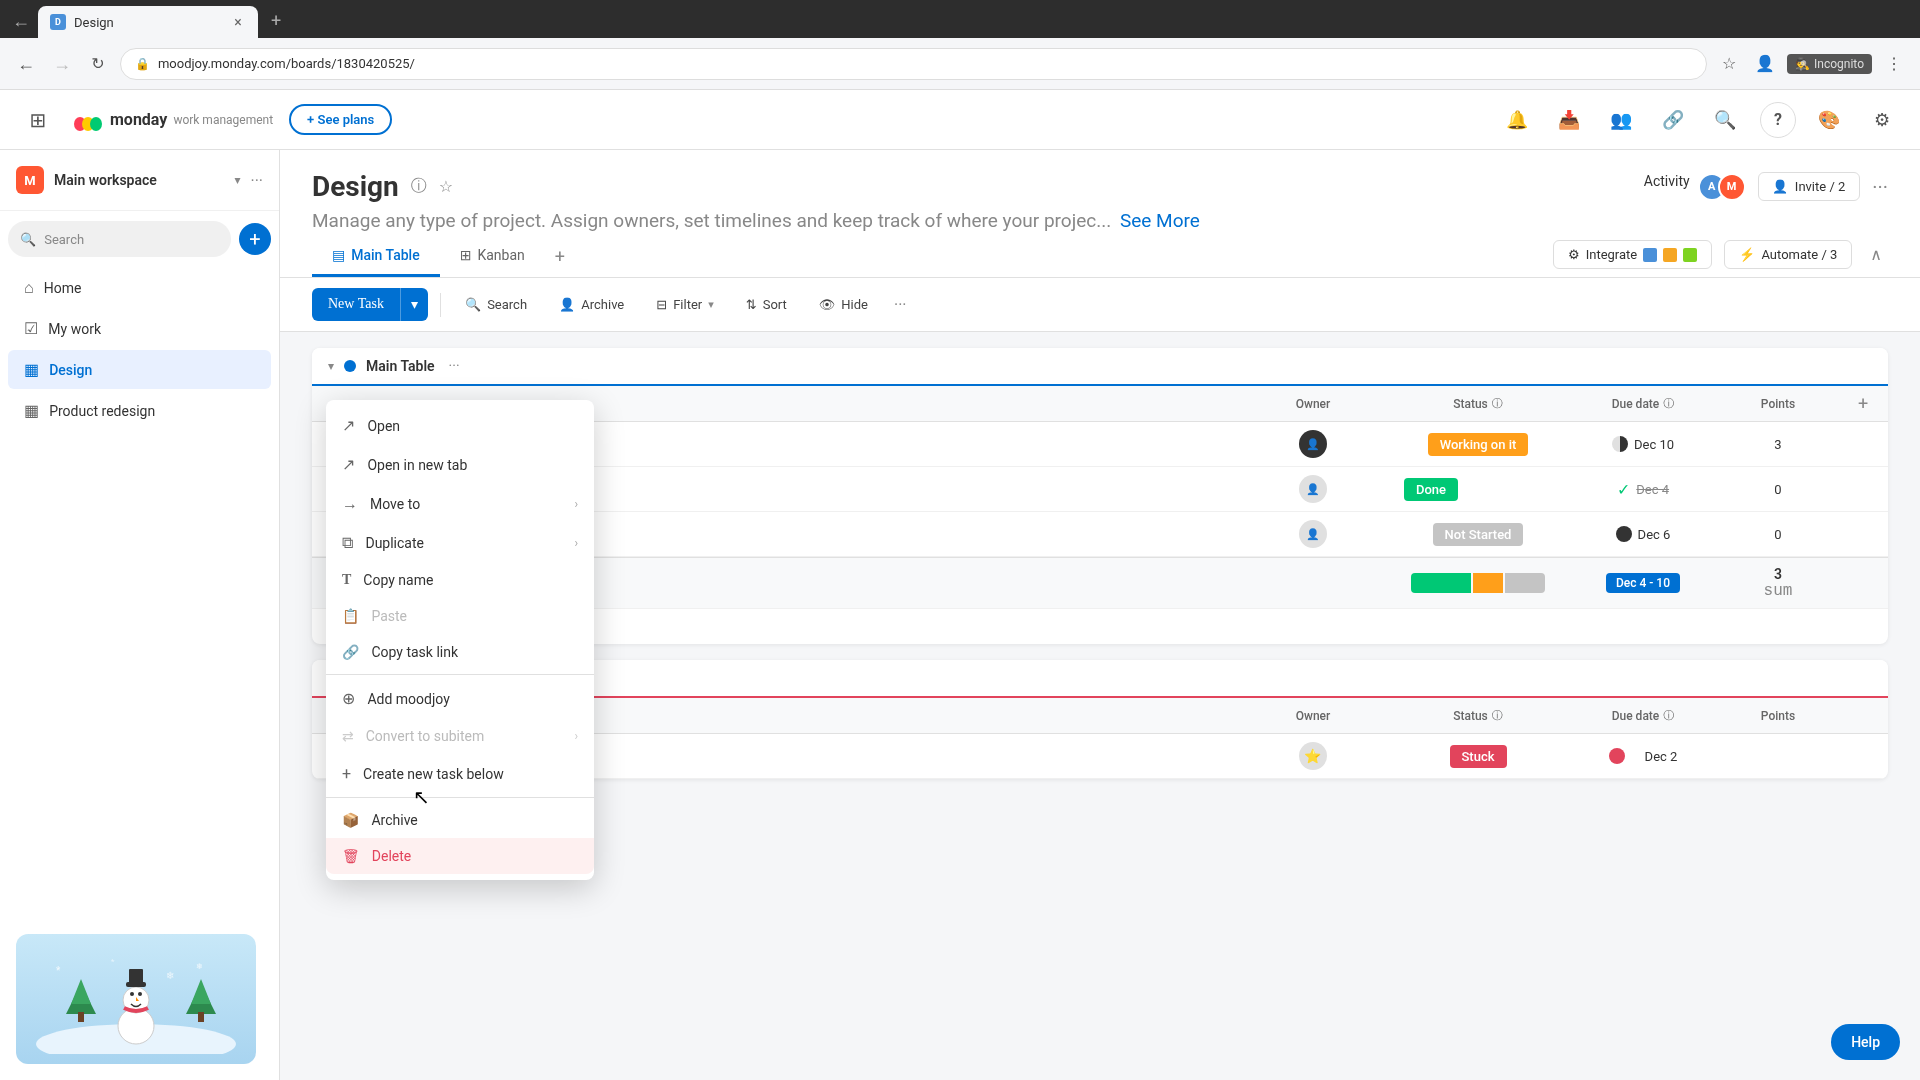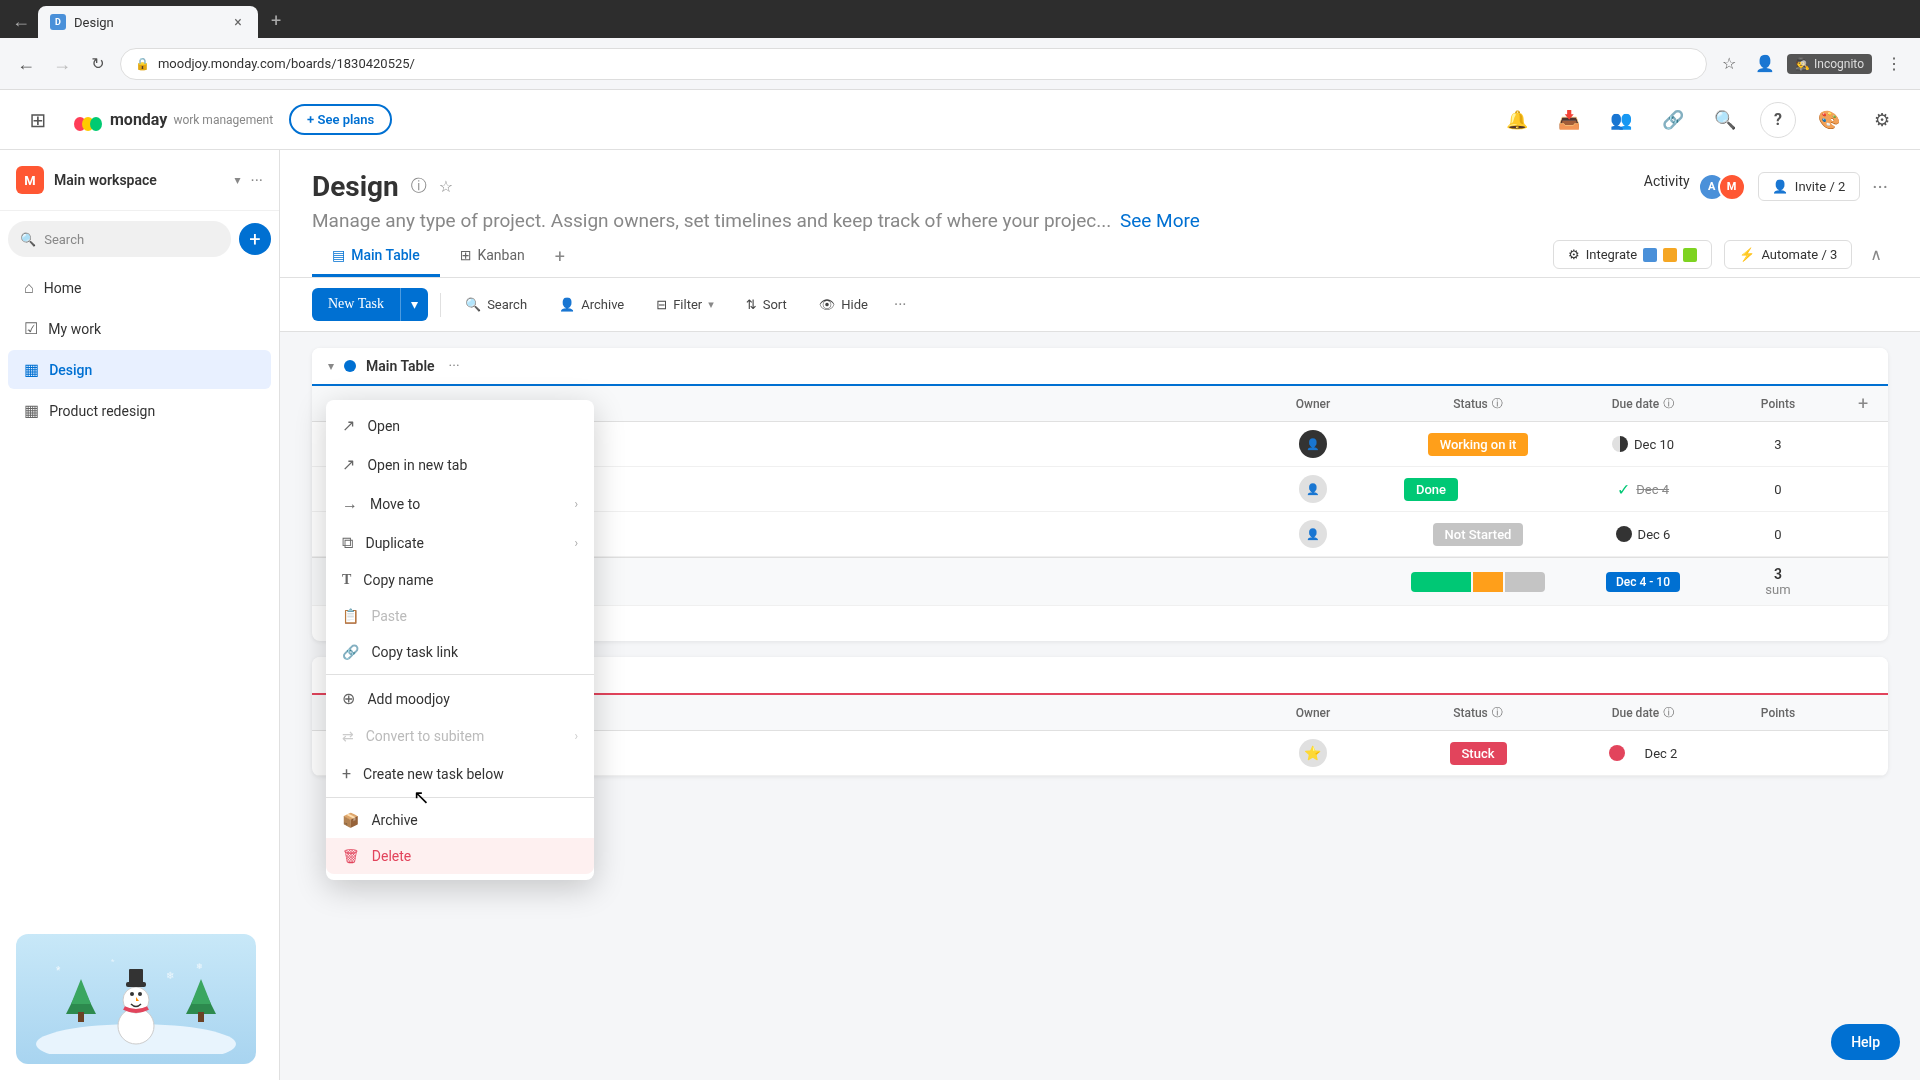--- a/index.html
+++ b/index.html
@@ -337,21 +337,21 @@
               <div style="width:60px; background:#00c875;"></div>
               <div style="width:30px; background:#ff9f1a;"></div>
               <div style="width:40px; background:#c4c4c4;"></div>
             </div>
           </div>
           <div style="width:150px; flex-shrink:0; padding:8px 16px; display:flex; align-items:center; justify-content:center;">
             <div style="background:#0070d2; color:white; border-radius:4px; padding:3px 10px; font-size:12px; font-weight:500;">Dec 4 - 10</div>
           </div>
           <div style="width:120px; flex-shrink:0; padding:8px 16px; display:flex; flex-direction:column; align-items:center; justify-content:center;">
             <span style="font-size:14px; color:#333; font-weight:600;">3</span>
-            <span style="font-size:13px; color:#888;">sum</span>
+            <span style="font-size:16px; color:#888;font-family:Liberation Mono, monospace;">sum</span>
           </div>
           <div style="width:50px; flex-shrink:0;"></div>
         </div>
 
         <div style="padding:10px 80px; color:#888; font-size:13px; cursor:pointer; display:flex; align-items:center; gap:8px; border-top:1px solid #f0f0f0;">
           <span>+</span>
           <span>Create new task below</span>
         </div>
       </div>
 

